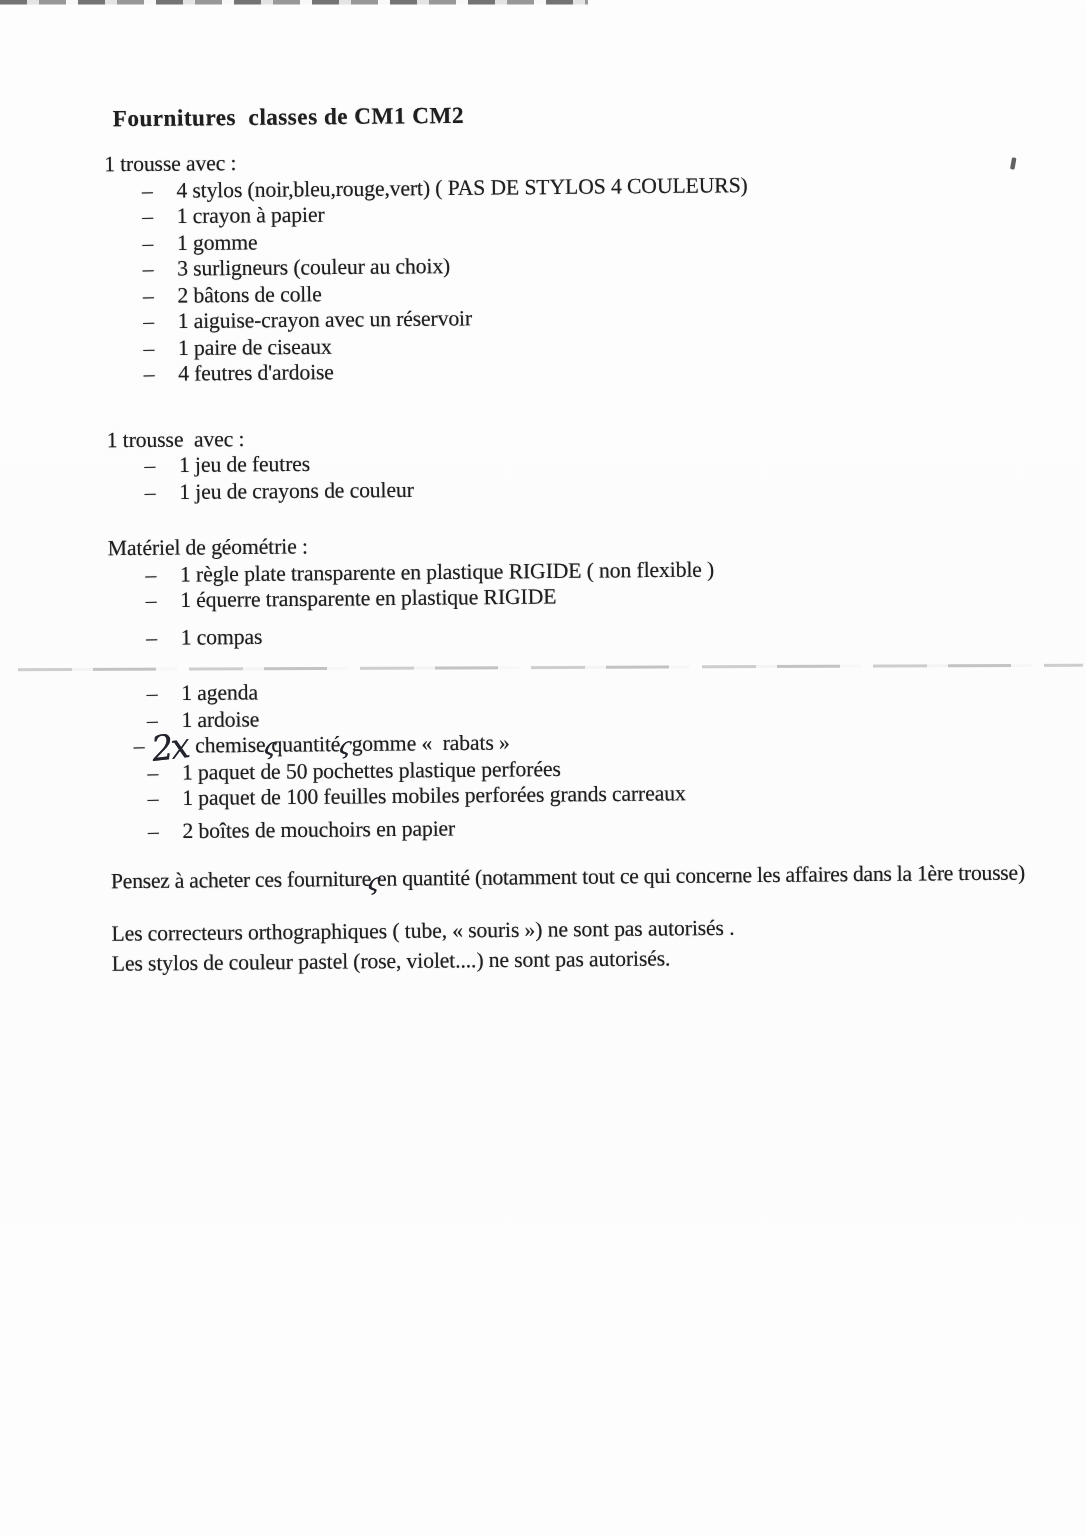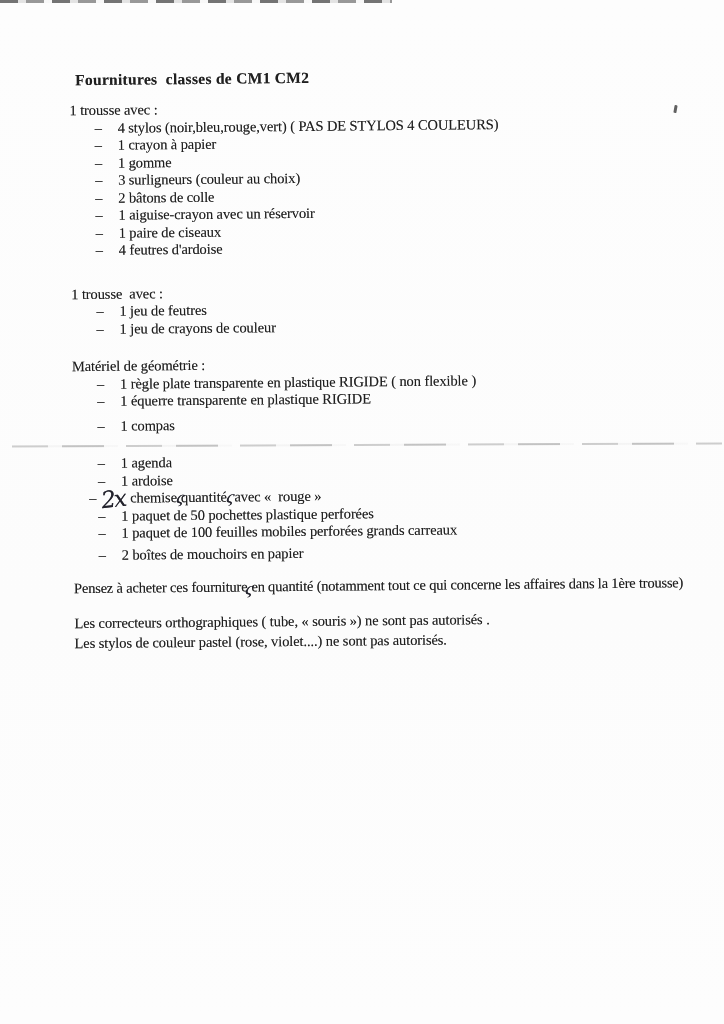--- a/index.html
+++ b/index.html
@@ -202,21 +202,21 @@
           <span class="dash">–</span>
           <span class="txt">1 ardoise</span>
         </div>
         <div class="line item item-chemises">
           <span class="dash">–</span>
           <span class="hw hw-qty">2x</span>
           <span class="txt">chemise</span>
           <span class="hw hw-s">ς</span>
           <span class="txt">quantité</span>
           <span class="hw hw-s">ς</span>
-          <span class="txt"> avec «  rouge »</span>
+          <span class="txt"> gomme «  rabats »</span>
         </div>
         <div class="line item">
           <span class="dash">–</span>
           <span class="txt">1 paquet de 50 pochettes plastique perforées</span>
         </div>
         <div class="line item">
           <span class="dash">–</span>
           <span class="txt">1 paquet de 100 feuilles mobiles perforées grands carreaux</span>
         </div>
         <div class="line item item-mouchoirs">

